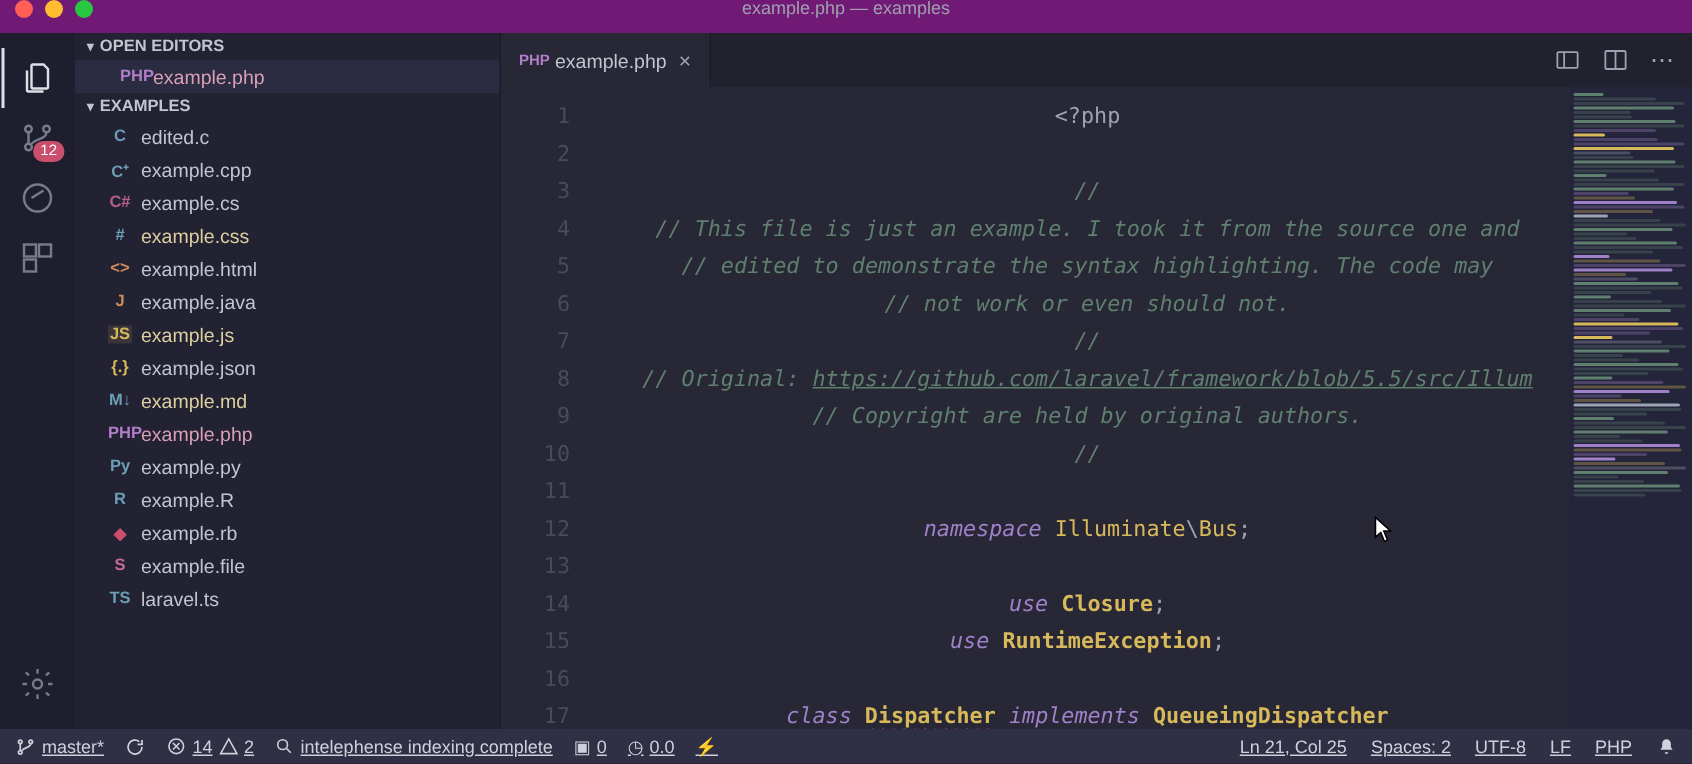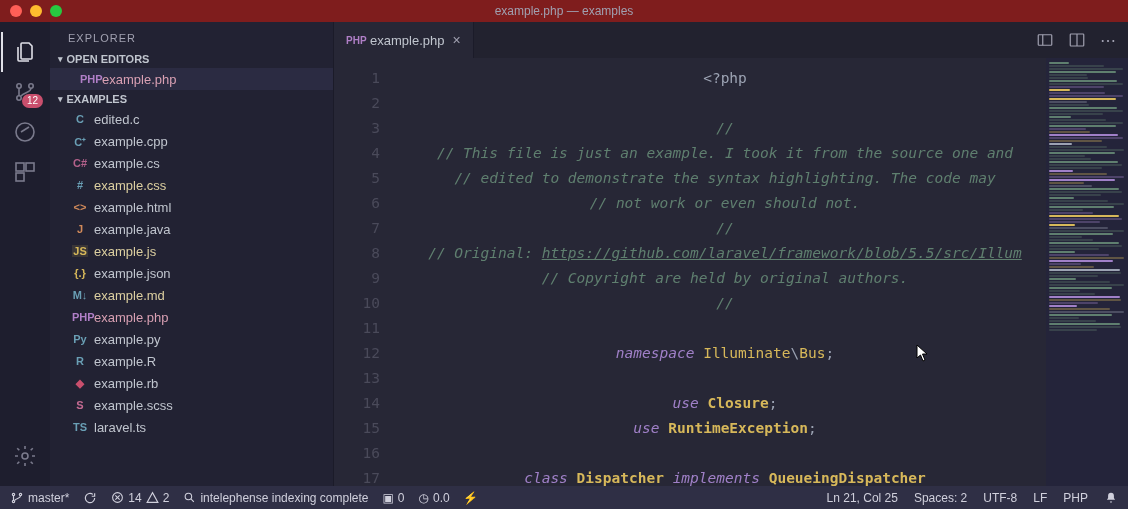--- a/index.html
+++ b/index.html
@@ -9,24 +9,24 @@
   background: #222233;
   color: #c0c5ce;
   width: 1128px;
   height: 509px;
   overflow: hidden;
   display: flex;
   flex-direction: column;
 }
 .title-bar {
   height: 22px;
-  background: #7f1d1d;
+  background: #701a75;
   display: flex;
-  align-items: center;
-  padding: 0 10px;
+  align-items: flex-end;
+  padding: 10px 10px;
   position: relative;
   flex-shrink: 0;
 }
 .traffic-lights { display: flex; gap: 8px; }
 .traffic-dot { width: 12px; height: 12px; border-radius: 50%; }
 .traffic-red { background: #ff5f57; }
 .traffic-yellow { background: #febc2e; }
 .traffic-green { background: #28c840; }
 .title-text {
   position: absolute; left: 50%; transform: translateX(-50%);
@@ -125,21 +125,21 @@
 .minimap {
   width: 82px; background: #24243a; flex-shrink: 0;
   padding: 4px 3px; overflow: hidden;
 }
 .mm-line { height: 2px; margin-bottom: 1px; border-radius: 1px; }
 .status-bar {
   height: 23px; background: #2f2f45;
   display: flex; align-items: center; font-size: 12px;
   color: #d0d0dc; padding: 0 10px; flex-shrink: 0; gap: 14px;
 }
-.status-bar .sb-item { display: flex; align-items: center; gap: 4px; cursor: pointer; }
+.status-bar .sb-item { display: flex; align-items: center; gap: 4px; cursor: pointer; text-decoration: underline; }
 .status-bar .sb-right { margin-left: auto; display: flex; gap: 16px; }
 .cursor-ptr {
   position: absolute; left: 582px; top: 322px; width: 14px; height: 18px;
   pointer-events: none;
 }
 svg { display: block; }
 </style>
 </head>
 <body>
 
@@ -186,21 +186,20 @@
     </div>
     <div class="activity-item activity-bottom">
       <svg width="24" height="24" viewBox="0 0 24 24" fill="none" stroke="currentColor" stroke-width="1.6">
           <circle cx="12" cy="12" r="3"></circle>
           <path d="M12 2v3M12 19v3M4.2 4.2l2.1 2.1M17.7 17.7l2.1 2.1M2 12h3M19 12h3M4.2 19.8l2.1-2.1M17.7 6.3l2.1-2.1"></path>
         </svg>
     </div>
   </div>
 
   <div class="sidebar">
-    <div class="sidebar-title">EXPLORER</div>
     <div class="section-header">
       <span class="chev">▾</span>
       <span>OPEN EDITORS</span>
     </div>
     <div class="file-item open-editor selected">
       <span class="file-icon icon-php">PHP</span>
       <span class="file-name" style="color:#d9a0b3">example.php</span>
     </div>
     <div class="section-header">
       <span class="chev">▾</span>
@@ -254,21 +253,21 @@
         <div class="file-item">
           <span class="file-icon icon-r">R</span>
           <span class="file-name">example.R</span>
         </div>
         <div class="file-item">
           <span class="file-icon icon-rb">◆</span>
           <span class="file-name">example.rb</span>
         </div>
         <div class="file-item">
           <span class="file-icon icon-scss">S</span>
-          <span class="file-name">example.scss</span>
+          <span class="file-name">example.file</span>
         </div>
         <div class="file-item">
           <span class="file-icon icon-ts">TS</span>
           <span class="file-name">laravel.ts</span>
         </div>
       </div>
   </div>
 
   <div class="editor-area">
     <div class="tab-bar">

